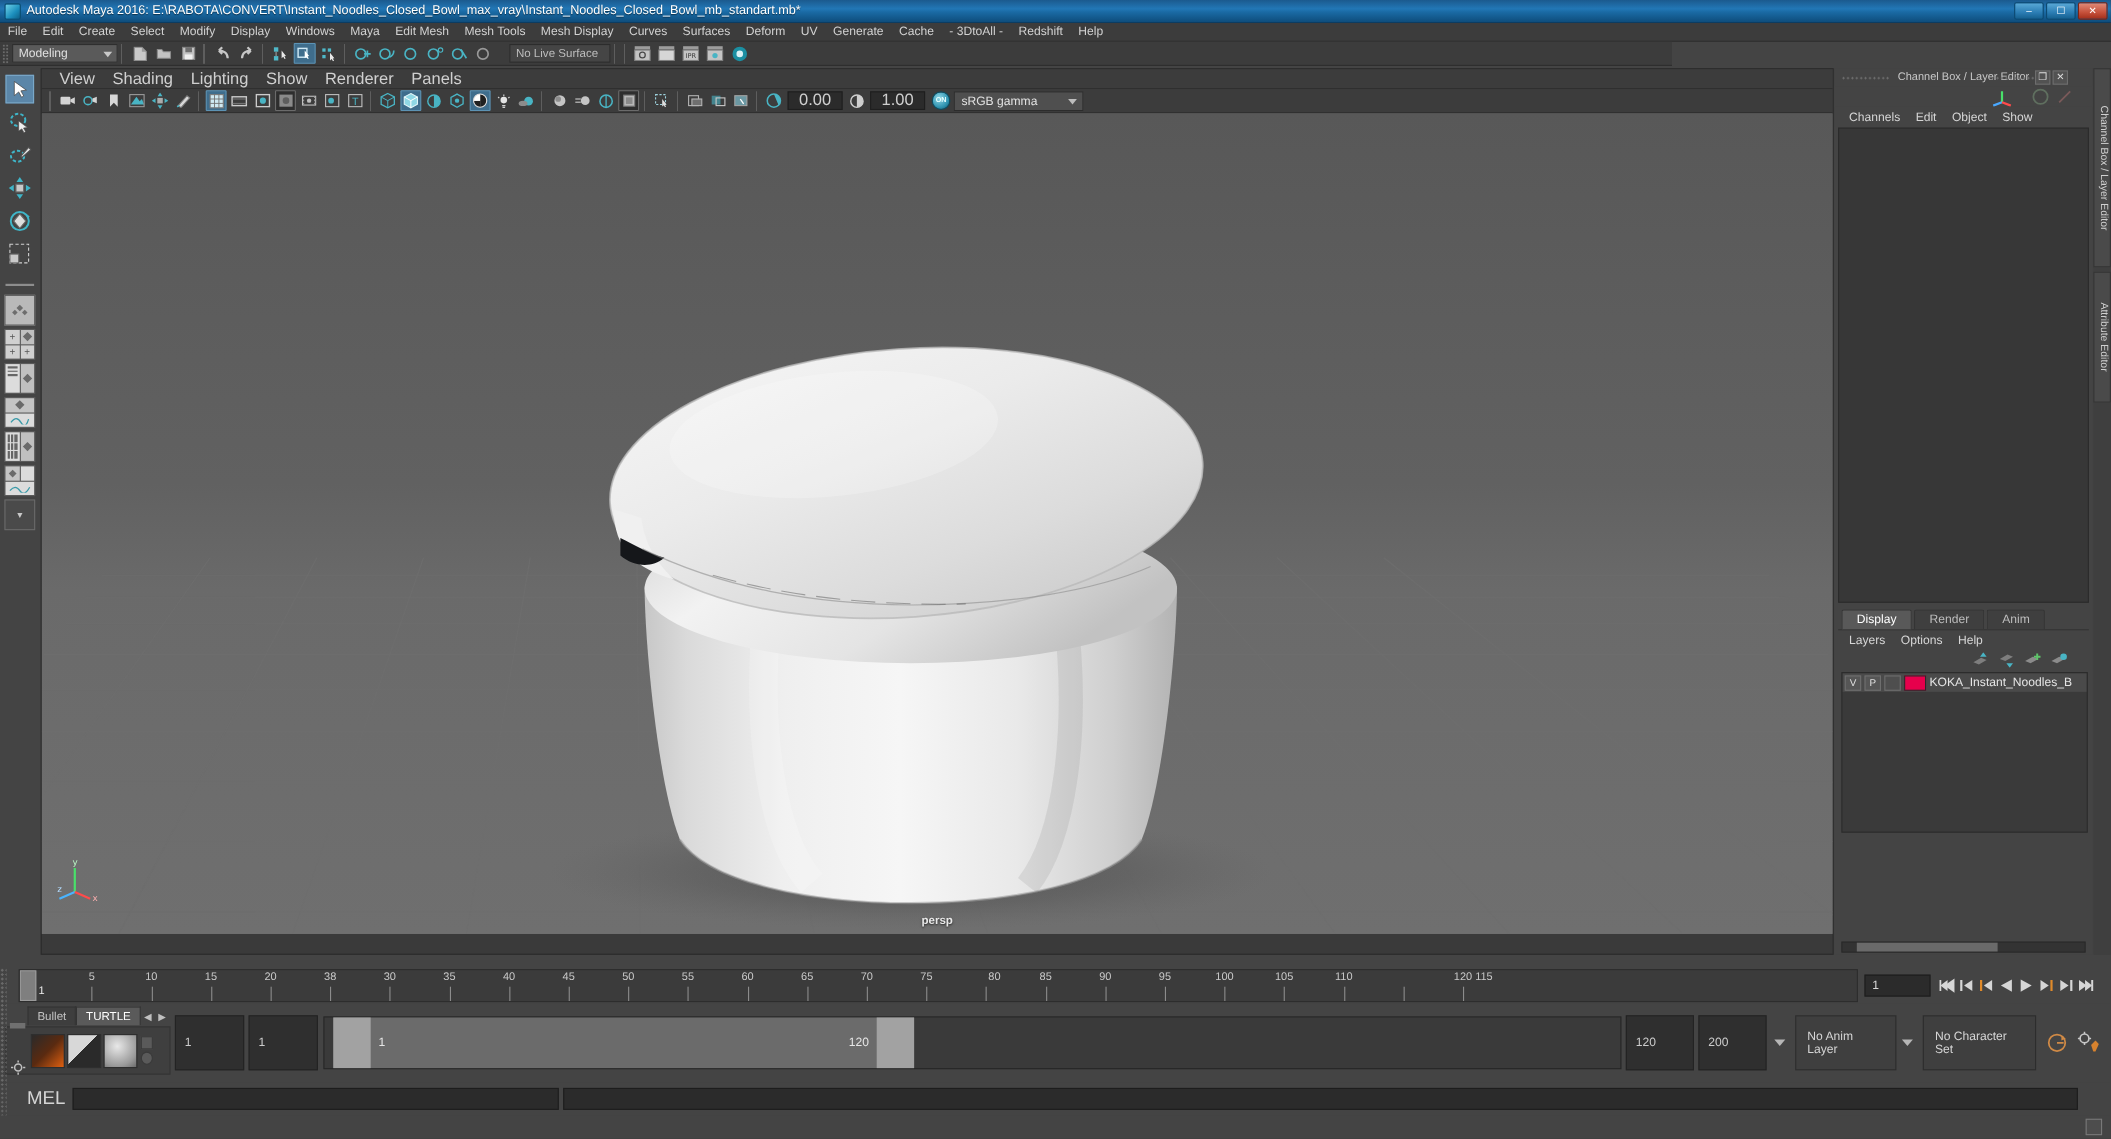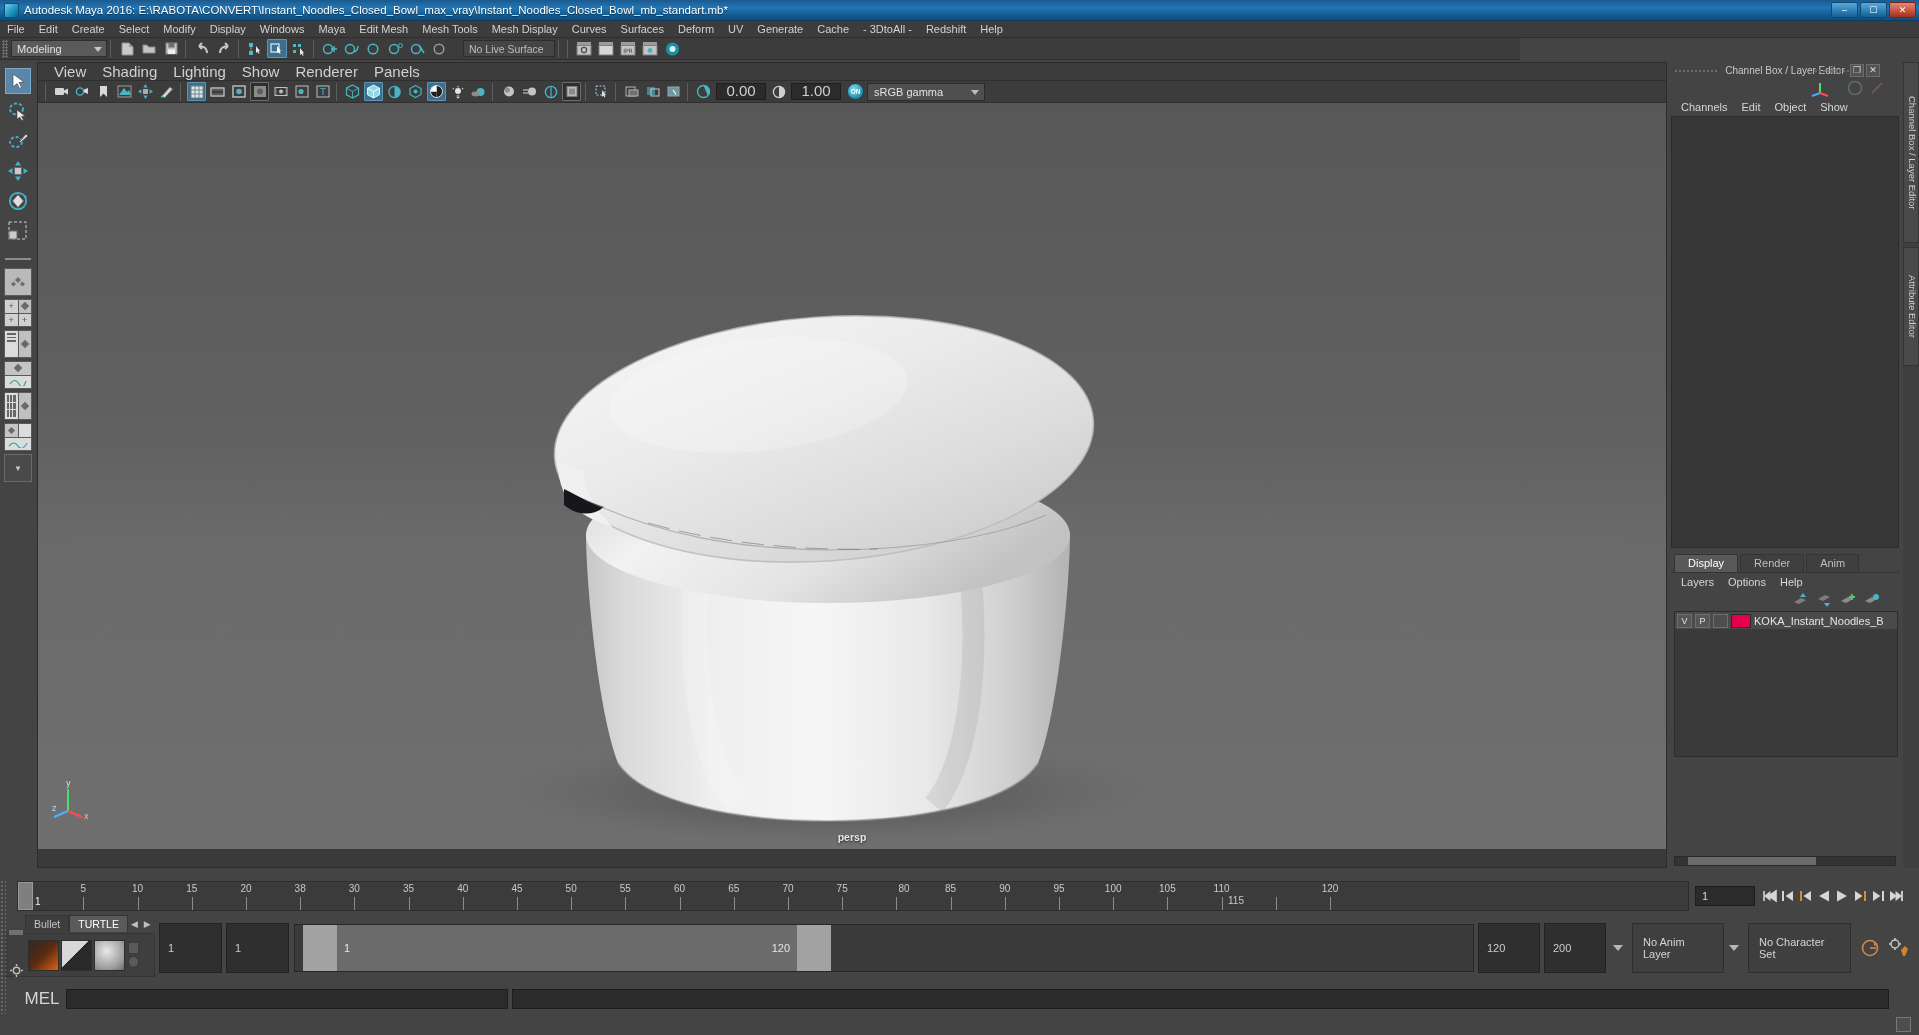--- a/index.html
+++ b/index.html
@@ -1098,21 +1098,21 @@
         <div class="ts-lbl" style="left: 986.79px;">90</div>
         <div class="ts-tick" style="left: 1040.99px;"></div>
         <div class="ts-lbl" style="left: 1040.99px;">95</div>
         <div class="ts-tick" style="left: 1095.19px;"></div>
         <div class="ts-lbl" style="left: 1095.19px;">100</div>
         <div class="ts-tick" style="left: 1149.39px;"></div>
         <div class="ts-lbl" style="left: 1149.39px;">105</div>
         <div class="ts-tick" style="left: 1203.6px;"></div>
         <div class="ts-lbl" style="left: 1203.6px;">110</div>
         <div class="ts-tick" style="left: 1257.8px;"></div>
-        <div class="ts-lbl" style="left: 1218px; margin-top: 12px;">115</div>
+        <div class="ts-lbl" style="left: 1331px;">115</div>
         <div class="ts-tick" style="left: 1312px;"></div>
         <div class="ts-lbl" style="left: 1312px;">120</div>
       </div>
     <div class="cur-frame-field">
       <span>1</span>
     </div>
     <div style="display:flex;align-items:center;margin-right:14px">
       <div class="pb-btn">
         <svg width="16" height="14" viewBox="0 0 16 14">
             <path d="M2 2v10M14 2L7 7l7 5z" stroke="#d6d6d6" fill="#d6d6d6" stroke-width="1.6"></path>

